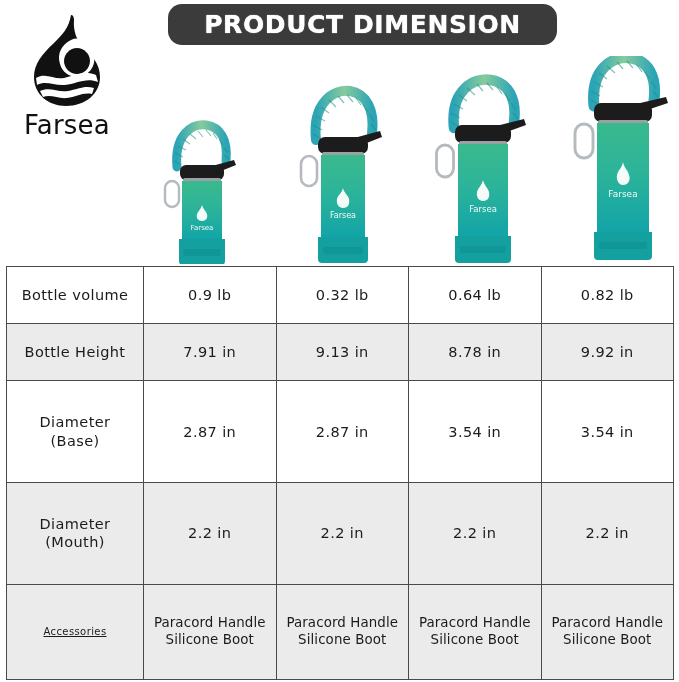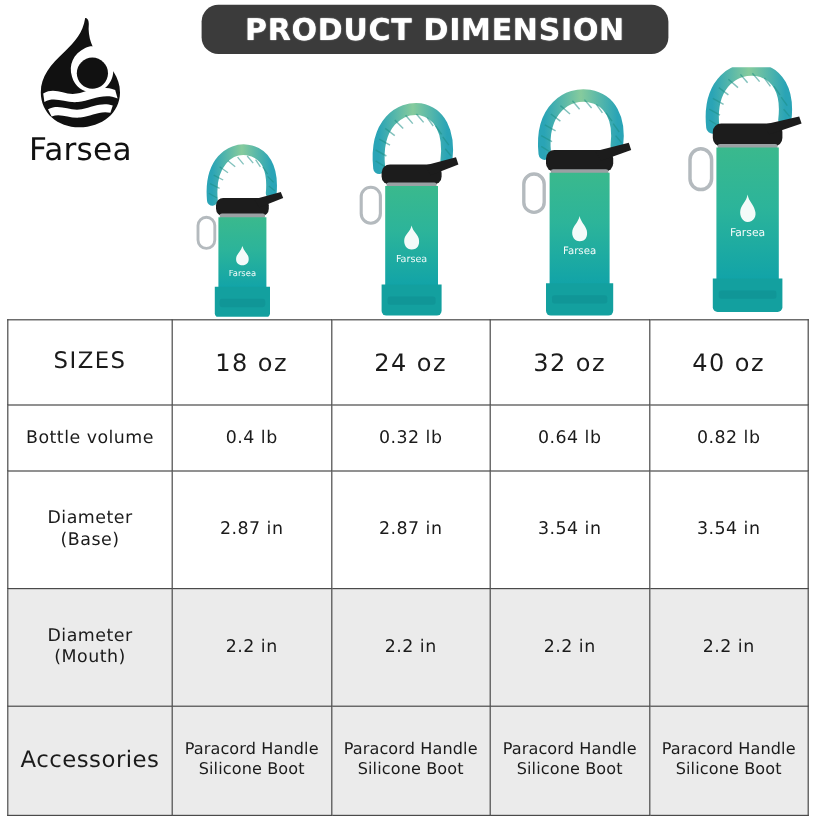--- a/index.html
+++ b/index.html
@@ -60,21 +60,21 @@
     padding: 2px 3px;
   }
   .spec-table tr.shaded td { background: #ebebeb; }
   .spec-table tr.plain td { background: #ffffff; }
   .col-label { width: 137px; }
   .col-size  { width: 132.5px; }
   .hdr td { font-size: 20px; letter-spacing: 1.2px; }
   .hdr td.col-label { font-size: 19px; }
   .two-line { white-space: pre-line; }
   .acc td { font-size: 13.4px; letter-spacing: .1px; }
-  .acc td.col-label { font-size: 19px; letter-spacing: .4px; }
+  .acc td.col-label { font-size: 10px; letter-spacing: .4px; text-decoration: underline; }
 </style>
 </head>
 <body>
 
 <div class="page">
 
   <div class="brand">
     <svg class="brand-mark" viewBox="0 0 78 96">
       <path fill="#111111" d="M43 1 C41 14 34 21 26 29 C14 40 6 50 6 63 C6 80 20 92 38 92 C57 92 72 80 72 63 C72 50 64 41 55 33 C49 27 45 17 46 6 C46 3 45 1 43 1 Z"></path>
       <path fill="#ffffff" d="M43 26 C33 31 29 40 32 50 C35 61 47 66 57 61 C66 56 69 45 64 36 C59 27 51 22 43 26 Z"></path>
@@ -255,37 +255,37 @@
         <g fill="#ffffff" opacity=".95">
           <path d="M65 106 c-1 6 -5 8 -6 13 c-1 5 2 10 6 10 c5 0 8 -5 6 -10 c-1 -5 -5 -7 -6 -13 z"></path>
           <text x="65" y="141" font-family="DejaVu Sans, sans-serif" font-size="9" text-anchor="middle" fill="#ffffff">Farsea</text>
         </g>
       </svg>
     </div>
   </div>
 
   <table class="spec-table">
     <tbody>
-      <tr class="hdr plain">
-        <td class="col-label">SIZES</td>
-        <td class="col-size">18 oz</td>
-        <td class="col-size">24 oz</td>
-        <td class="col-size">32 oz</td>
-        <td class="col-size">40 oz</td>
-      </tr>
 
 
       <tr class="plain">
         <td class="col-label two-line">Bottle  volume</td>
-        <td class="col-size two-line">0.4 lb</td>
+        <td class="col-size two-line">0.9 lb</td>
         <td class="col-size two-line">0.32 lb</td>
         <td class="col-size two-line">0.64 lb</td>
         <td class="col-size two-line">0.82 lb</td>
       </tr>
 
+      <tr class="shaded">
+        <td class="col-label two-line">Bottle  Height</td>
+        <td class="col-size two-line">7.91 in</td>
+        <td class="col-size two-line">9.13 in</td>
+        <td class="col-size two-line">8.78 in</td>
+        <td class="col-size two-line">9.92 in</td>
+      </tr>
 
       <tr class="plain">
         <td class="col-label two-line">Diameter
 (Base)</td>
         <td class="col-size two-line">2.87 in</td>
         <td class="col-size two-line">2.87 in</td>
         <td class="col-size two-line">3.54 in</td>
         <td class="col-size two-line">3.54 in</td>
       </tr>
 

